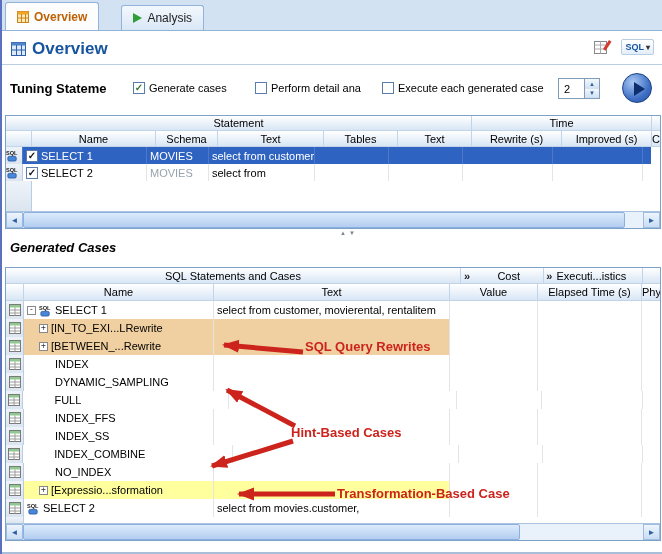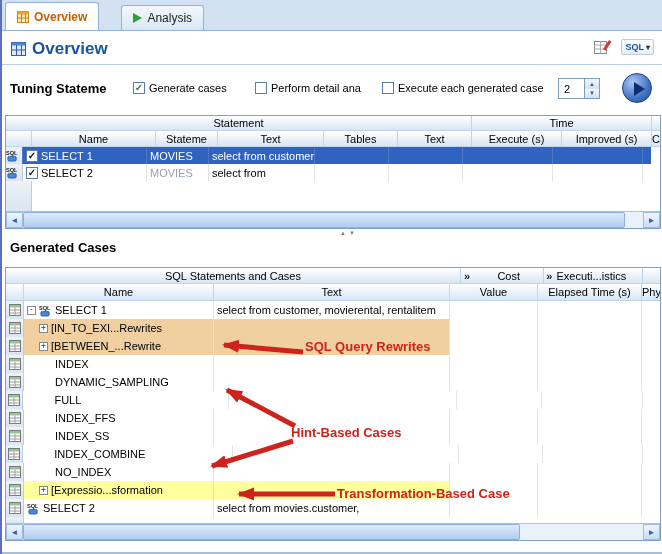--- a/index.html
+++ b/index.html
@@ -68,21 +68,21 @@
 
   .exp { width:9px; height:9px; border:1px solid #888; background:#fff; display:inline-flex; align-items:center;
          justify-content:center; font-size:8px; line-height:1; margin-right:3px; flex:none; color:#333;
          font-family:"DejaVu Sans Mono", monospace; }
   .sqlic { width:13px; height:13px; margin-right:3px; flex:none; }
   .docic { width:12px; height:12px; }
   .ind1 { padding-left:3px; }
   .ind2 { padding-left:15px; }
   .ind3 { padding-left:31px; }
   .chev { font-weight:bold; font-size:11px; margin-right:4px; color:#222; }
-  .gtitle { position:absolute; left:8px; top:240px; font-size:13px; font-weight:bold; }
+  .gtitle { position:absolute; left:8px; top:240px; font-size:13px; font-weight:bold;font-style:italic; }
 
   .filler { display:flex; background:#fff; }
   .filler .fgut { background:linear-gradient(#eef3f9,#dbe5f0); border-right:1px solid #b9cce2; }
 
   
   .hscroll { height:17px; display:flex; background:#e9f1fa; border-top:1px solid #aac4e0; }
   .sbtn { width:17px; height:16px; background:linear-gradient(#eef5fd,#c8dcf4); border:1px solid #9ebcdf;
           display:flex; align-items:center; justify-content:center; color:#2c5f9e; flex:none; }
   .sb-left::after { content:"◄"; font-size:8px; }
   .sb-right::after { content:"►"; font-size:8px; }
@@ -201,25 +201,25 @@
 
   <div class="tbl1">
     <div class="row" style="height:15px">
       <div class="cell hcell" style="width:466px">Statement</div>
       <div class="cell hcell" style="width:180px">Time</div>
       <div class="cell hcell" style="width:8px;border-right:none"></div>
     </div>
     <div class="row" style="height:16px">
       <div class="cell hcell" style="width:26px"></div>
       <div class="cell hcell" style="width:124px">Name</div>
-      <div class="cell hcell" style="width:62px">Stateme</div>
+      <div class="cell hcell" style="width:62px">Schema</div>
       <div class="cell hcell" style="width:106px">Text</div>
       <div class="cell hcell" style="width:74px">Tables</div>
       <div class="cell hcell" style="width:74px">Text</div>
-      <div class="cell hcell" style="width:90px">Execute (s)</div>
+      <div class="cell hcell" style="width:90px">Rewrite (s)</div>
       <div class="cell hcell" style="width:90px">Improved (s)</div>
       <div class="cell hcell" style="width:8px;border-right:none;justify-content:flex-start">C</div>
     </div>
 
     <div class="row srow sel">
       <div class="cell gut">
           <svg class="sqlic">
             <use href="#ic-sql"></use>
           </svg>
         </div>
@@ -326,21 +326,21 @@
     </div>
 
     <div class="row grow2">
       <div class="cell gut" style="width:18px">
           <svg class="docic">
             <use href="#ic-doc"></use>
           </svg>
         </div>
       <div class="cell ind2 hl-r" style="width:190px">
           <span class="exp">+</span>
-          <span>[IN_TO_EXI...Rewrites</span>
+          <span>[IN_TO_EXI...LRewrite</span>
         </div>
       <div class="cell hl-r" style="width:236px"></div>
       <div class="cell" style="width:88px"></div>
       <div class="cell" style="width:104px"></div>
       <div class="cell" style="width:18px;border-right:none"></div>
     </div>
 
     <div class="row grow2">
       <div class="cell gut" style="width:18px">
           <svg class="docic">

